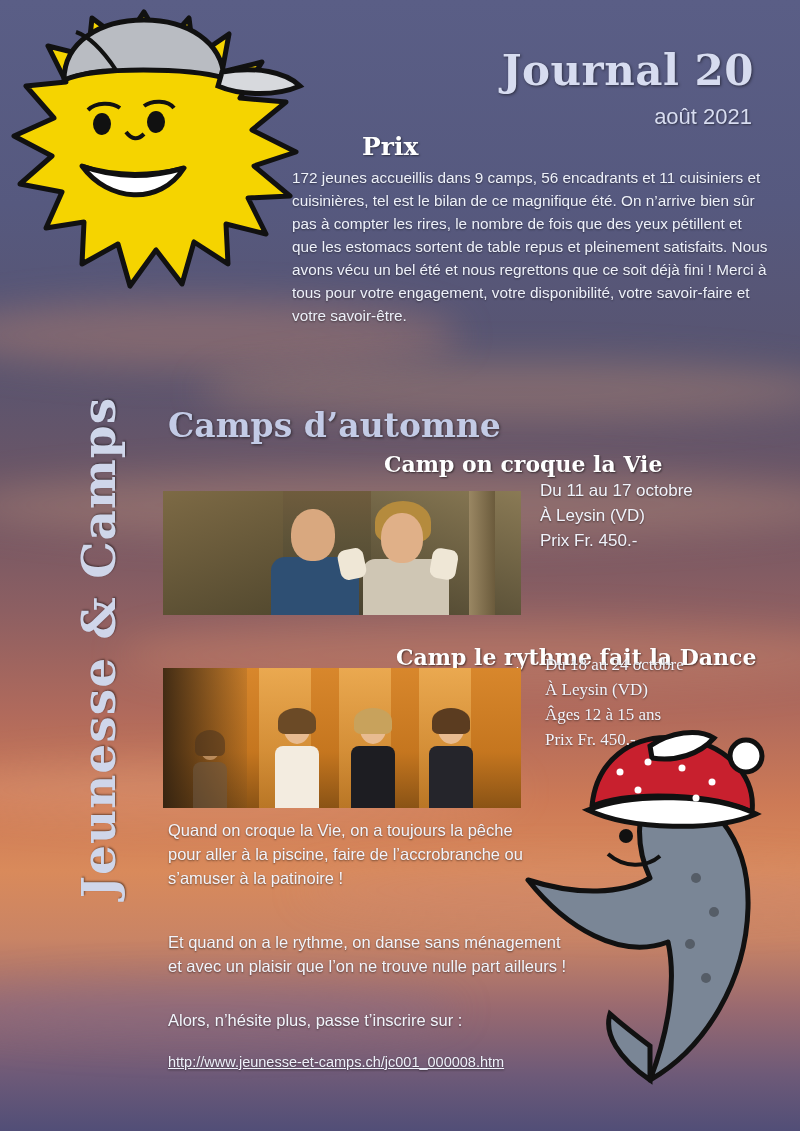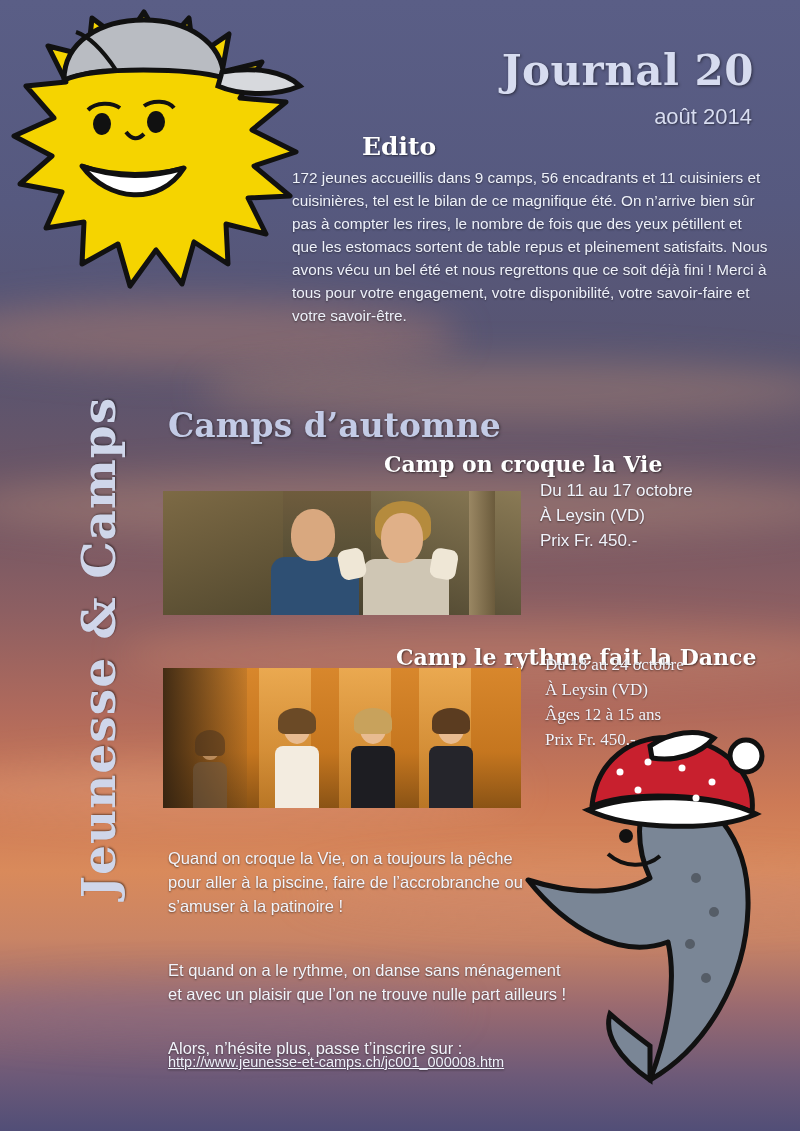--- a/index.html
+++ b/index.html
@@ -206,21 +206,20 @@
                width:38px; height:26px; border-radius:50% 50% 20% 20%; background:#6b4a26; }
   .p2-torso  { width:44px; height:62px; border-radius:8px 8px 0 0; margin:2px auto 0; }
 
   
   .para {
     position: absolute;
     font-size: 16.5px;
     line-height: 24px;
     color: #f2f4fb;
     text-shadow: 0 1px 2px rgba(0,0,0,0.5);
-    margin-top: 28px;
   }
   .para1 { left: 168px; top: 818px; width: 360px; }
   .para2 { left: 168px; top: 930px; width: 410px; }
   .para3 { left: 168px; top: 1008px; width: 420px; }
 
   .link {
     position: absolute;
     left: 168px; top: 1054px;
     font-size: 14.5px;
     color: #eef1fa;
@@ -291,23 +290,23 @@
     <circle cx="148" cy="34" r="3.5" fill="#ffffff"></circle>
     <circle cx="182" cy="40" r="3.5" fill="#ffffff"></circle>
     <circle cx="212" cy="54" r="3.5" fill="#ffffff"></circle>
     <circle cx="138" cy="62" r="3.5" fill="#ffffff"></circle>
     <circle cx="196" cy="70" r="3.5" fill="#ffffff"></circle>
   </svg>
 
   <div class="vertical-title">Jeunesse &amp; Camps</div>
 
   <div class="journal-title">Journal 20</div>
-  <div class="journal-date">août 2014</div>
-
-  <div class="edito-title">Edito</div>
+  <div class="journal-date">août 2021</div>
+
+  <div class="edito-title">Prix</div>
   <div class="edito-body">172 jeunes accueillis dans 9 camps, 56 encadrants et 11 cuisiniers et cuisinières, tel est le bilan de ce magnifique été. On n’arrive bien sûr pas à compter les rires, le nombre de fois que des yeux pétillent et que les estomacs sortent de table repus et pleinement satisfaits. Nous avons vécu un bel été et nous regrettons que ce soit déjà fini ! Merci à tous pour votre engagement, votre disponibilité, votre savoir-faire et votre savoir-être.</div>
 
   <div class="section-title">Camps d’automne</div>
 
   <div class="camp-title camp1-title">Camp on croque la Vie</div>
   <div class="photo photo1">
     <div class="p1-bg-left"></div>
     <div class="p1-bg-right"></div>
     <div class="p1-trunk"></div>
     <div class="p1-hair1"></div>

